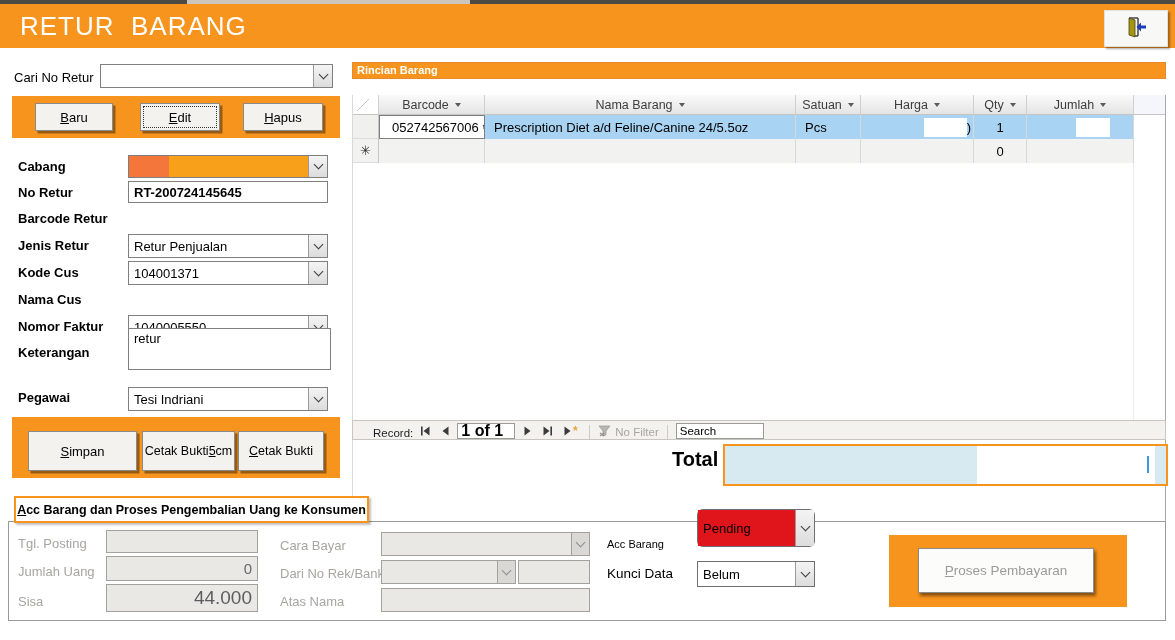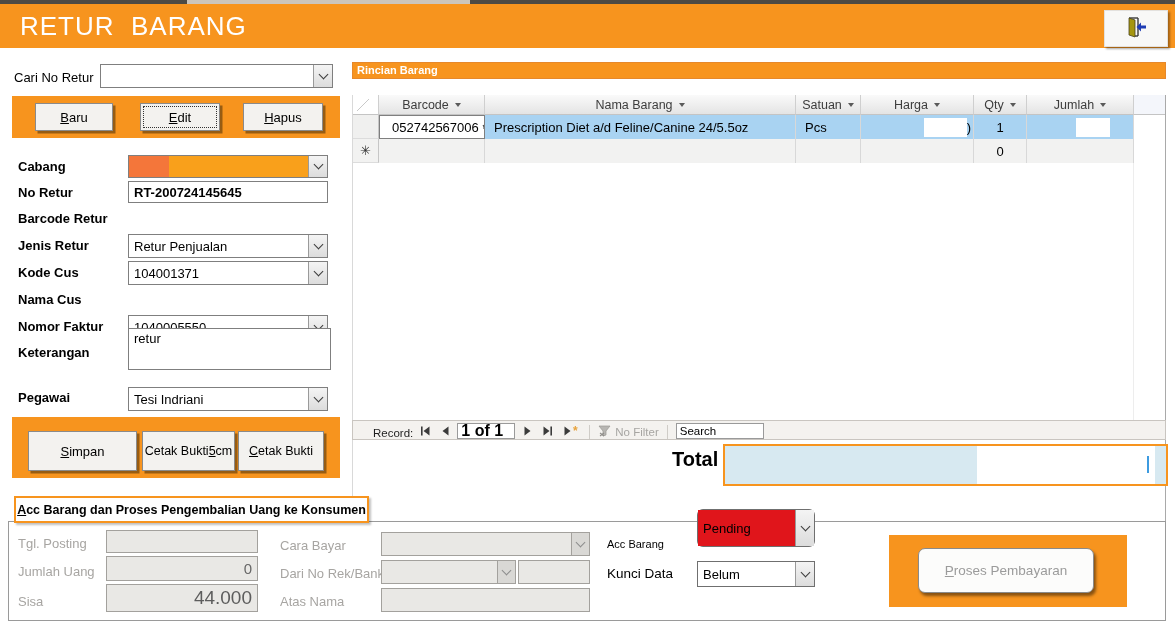--- a/index.html
+++ b/index.html
@@ -63,21 +63,21 @@
   .totalredact { position:absolute; left:252px; top:0px; width:178px; height:38px; background:#fff; }
   .caret { position:absolute; left:170px; top:10px; width:2px; height:17px; background:#3d9be0; }
 
   
   .groupbox { left:8px; top:521px; width:1158px; height:100px; border:1px solid #9a9a9a; background:#fff; }
   .accbtn { left:14px; top:496px; width:355px; height:27px; background:#fefefe; border:2px solid #F7941E; box-shadow:2px 2px 2px rgba(0,0,0,.25); font-size:12.5px; color:#000; display:flex; align-items:center; justify-content:center; cursor:pointer;font-weight:bold; }
   .numval { text-align:right; color:#676767; }
   .redfill { background:#E0151B; color:#fff; }
 
   .prosespanel { left:889px; top:535px; width:238px; height:72px; background:#F7941E; }
-  .prosesbtn { position:absolute; left:29px; top:13px; width:176px; height:45px; background:#fcfcfb; border:1px solid #8a8a8a; border-radius:7px; box-shadow:2px 3px 3px rgba(0,0,0,.45); font-size:13.5px; color:#9b9b9b; display:flex; align-items:center; justify-content:center; }
+  .prosesbtn { position:absolute; left:29px; top:13px; width:176px; height:45px; background:#fcfcfb; border:1px solid #8a8a8a; border-radius:0; box-shadow:2px 3px 3px rgba(0,0,0,.45); font-size:13.5px; color:#9b9b9b; display:flex; align-items:center; justify-content:center; }
 </style>
 </head>
 <body>
 
 <div class="page">
 
   <div class="abs topstrip">
     <div class="seg"></div>
   </div>
 

